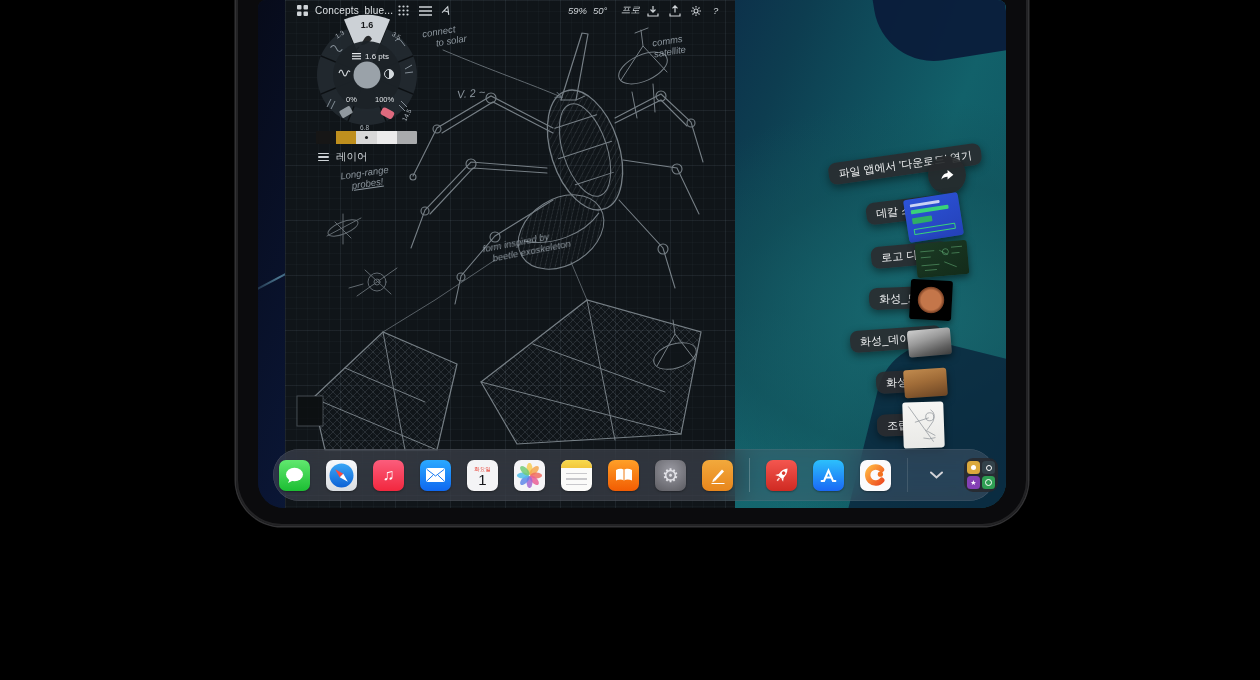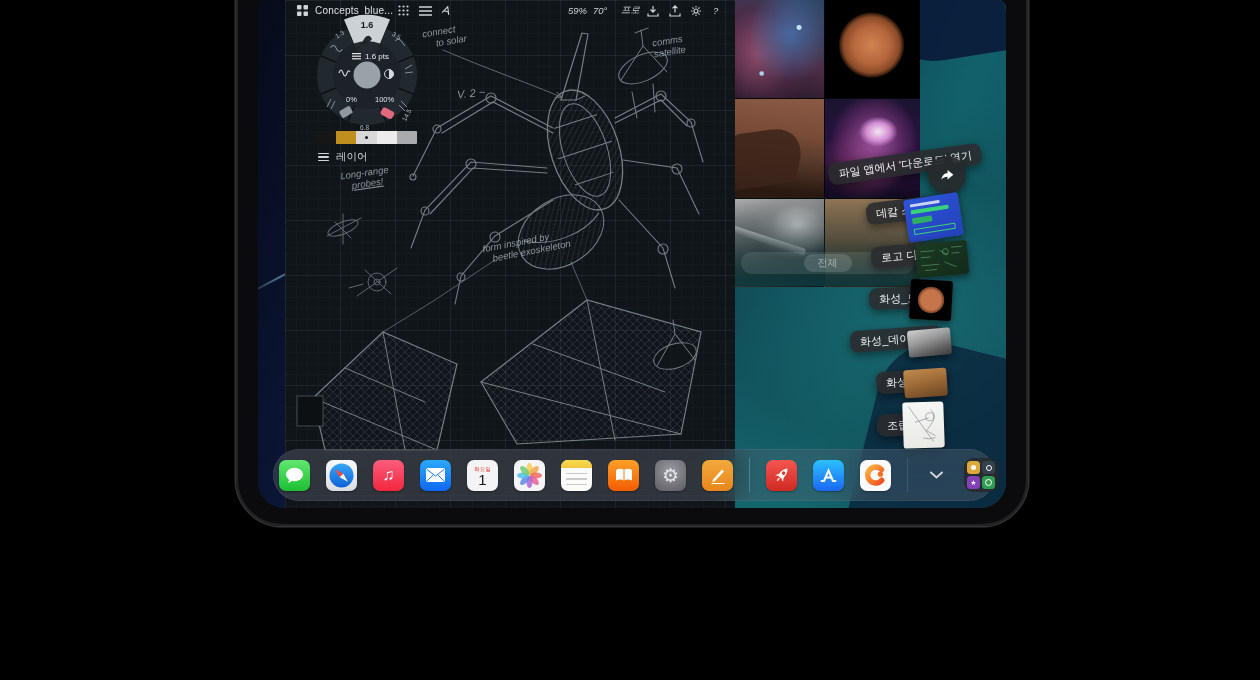--- a/index.html
+++ b/index.html
@@ -269,21 +269,21 @@
                 <line x1="0" y1="9" x2="13" y2="9"></line>
               </g>
             </svg>
         </div>
         <div class="tb" style="left:154px;width:14px;">
           <svg width="11" height="11" viewBox="0 0 11 11">
               <path d="M2,9 L5.5,1.5 L9,9 M3.5,6.5 L7.5,6.5" fill="none" stroke="#cfd4d8" stroke-width="1.1" transform="rotate(18 5.5 5.5)"></path>
             </svg>
         </div>
         <div class="tb tb-text" style="left:283px;">59%</div>
-        <div class="tb tb-text" style="left:308px;">70°</div>
+        <div class="tb tb-text" style="left:308px;">50°</div>
         <div class="tb tb-text" style="left:336px;">프로</div>
         <div class="tb" style="left:361px;width:14px;">
           <svg width="12" height="12" viewBox="0 0 12 12">
               <path d="M6,1 L6,7 M3.5,4.5 L6,7.2 L8.5,4.5 M1,8.5 L1,11 L11,11 L11,8.5" fill="none" stroke="#cfd4d8" stroke-width="1.2"></path>
             </svg>
         </div>
         <div class="tb" style="left:383px;width:14px;">
           <svg width="12" height="12" viewBox="0 0 12 12">
               <path d="M6,7.5 L6,1 M3.5,3.4 L6,.8 L8.5,3.4 M1,8.5 L1,11 L11,11 L11,8.5" fill="none" stroke="#cfd4d8" stroke-width="1.2"></path>
             </svg>
@@ -371,32 +371,20 @@
       <div class="layers">
         <span class="hamb">
             <i></i>
             <i></i>
             <i></i>
           </span>
         <span>레이어</span>
       </div>
     </div>
 
-    <div class="pgrid">
-      <div class="pcell ph-neb1"></div>
-      <div class="pcell ph-mars"></div>
-      <div class="pcell ph-hills"></div>
-      <div class="pcell ph-orion"></div>
-      <div class="pcell ph-voy"></div>
-      <div class="pcell ph-rover"></div>
-      <div class="grid-fade"></div>
-      <div class="seg-bar">
-        <span class="seg-all">전체</span>
-      </div>
-    </div>
 
     <div class="pill" style="left:570px;top:153px;transform:rotate(-8deg);">파일 앱에서 '다운로드' 열기</div>
 
     <div class="share-fab">
       <svg width="20" height="20" viewBox="0 0 36 36">
         <path d="M8 26 C9 18.5 13.8 14.6 19 14.3 L19 9 L29.5 17.5 L19 26 L19 21.1 C14.2 21.2 10.6 23 8 26 Z" fill="#fff"></path>
       </svg>
     </div>
 
     <div class="pill" style="left:608px;top:199px;transform:rotate(-7deg);">데칼 스케치</div>

